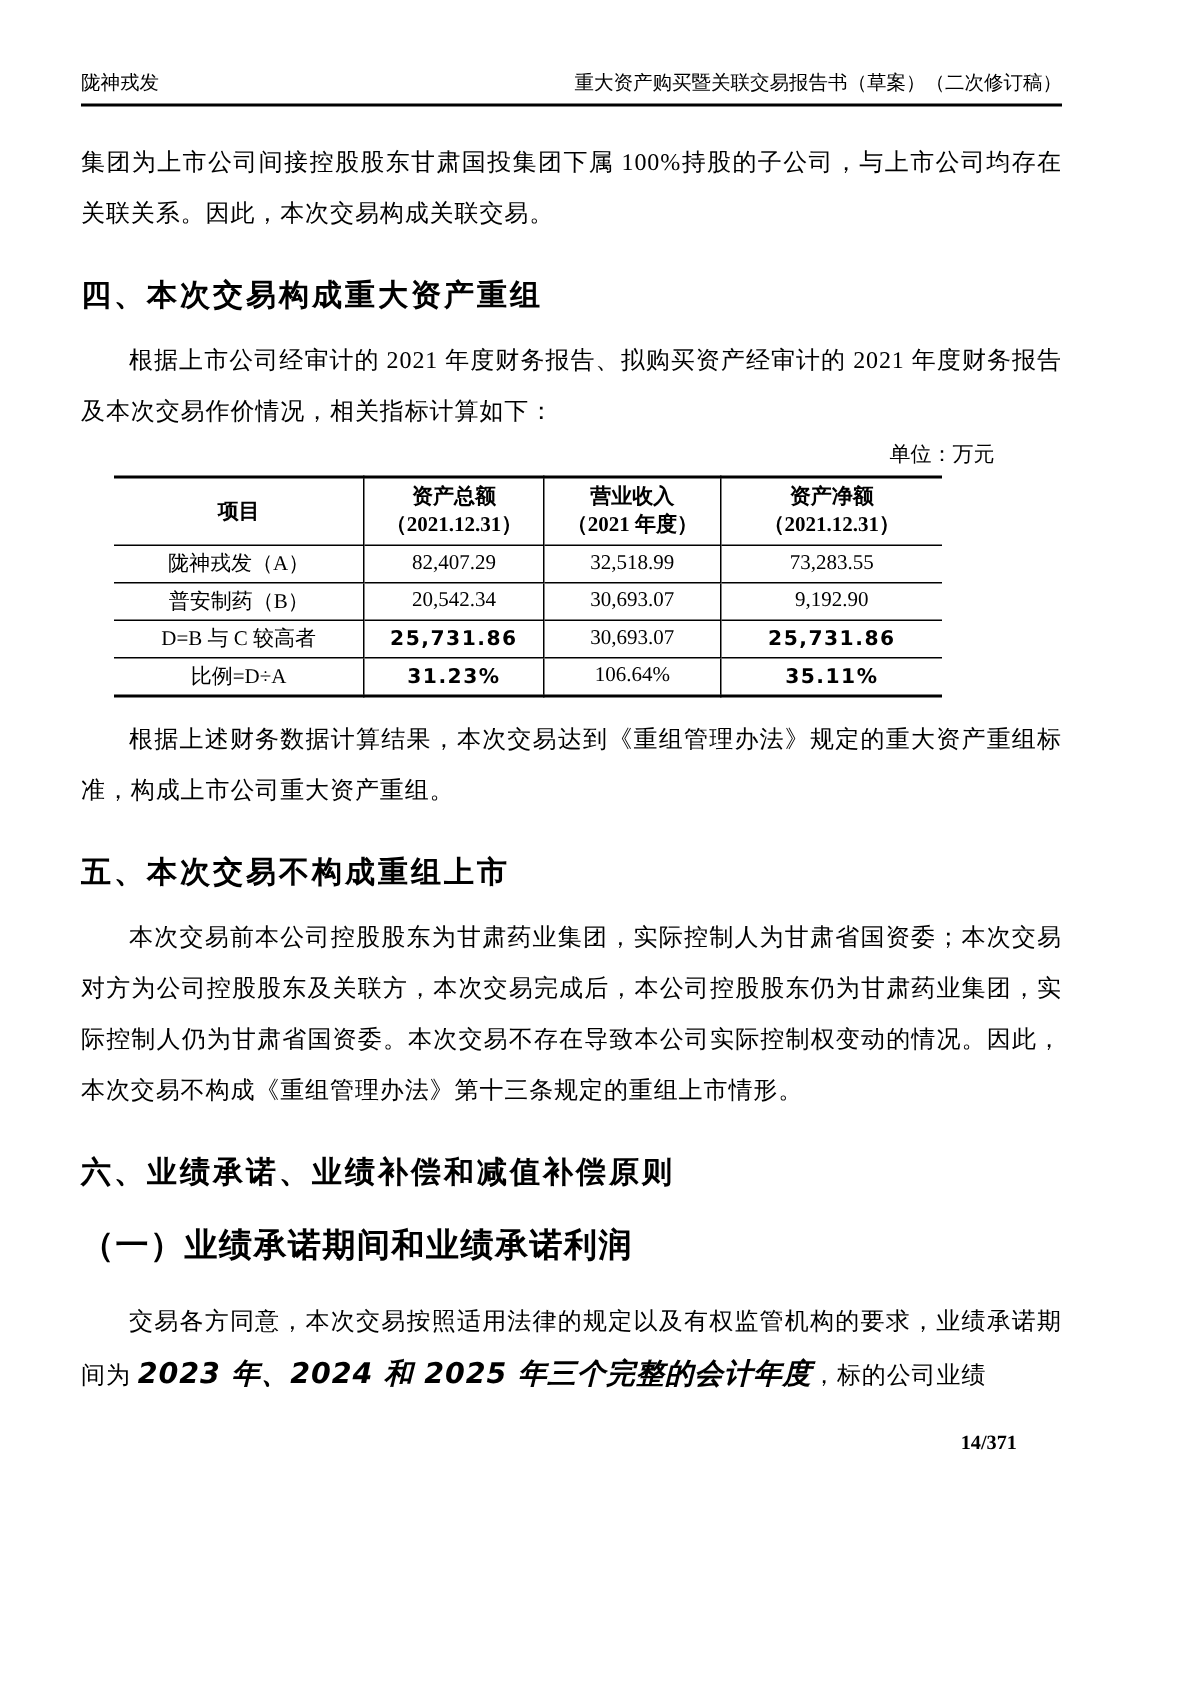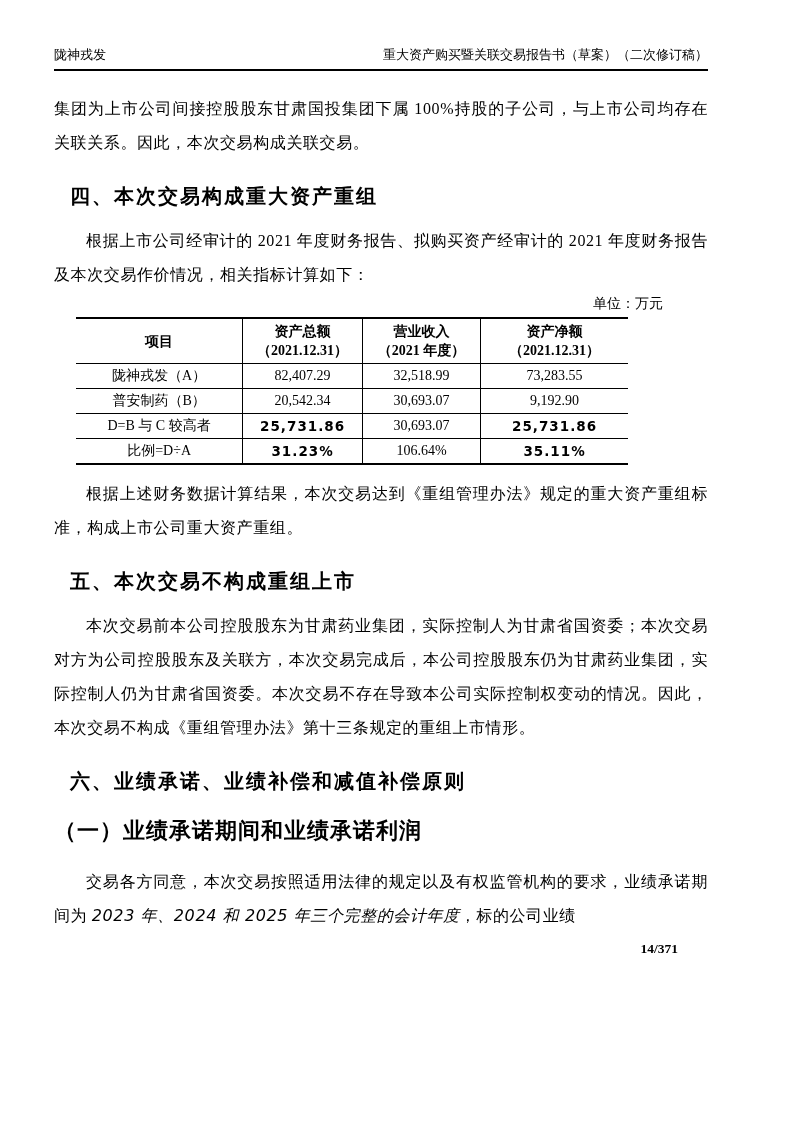--- a/index.html
+++ b/index.html
@@ -26,21 +26,21 @@
     font-size:16px; line-height:34px;
     text-align:justify;
     text-indent:2em;
     letter-spacing:0.6px;
   }
   p.no-indent { text-indent:0; }
   h2.sec {
     font-family:"DejaVu Sans","Liberation Sans",sans-serif;
     font-weight:bold; font-size:20px; line-height:26px;
     letter-spacing:2px;
-    margin:23px 0 15px 16px;
+    margin:23px 0 15px 0;
   }
   h3.subsec {
     font-family:"DejaVu Sans","Liberation Sans",sans-serif;
     font-weight:bold; font-size:22px; line-height:24px;
     letter-spacing:1px;
     margin:25px 0 22px 0;
   }
   .unit-label {
     text-align:right; font-size:14px; line-height:20px;
     margin:2px 45px 3px 0;
@@ -62,28 +62,28 @@
   }
   table.metrics tbody td { border-top:1px solid #000; height:25px; }
   table.metrics thead th { font-weight:bold; line-height:19px; padding:3px 2px; }
   .col-item{width:30.2%;} .col-ta{width:21.7%;} .col-rev{width:21.4%;} .col-na{width:26.7%;}
   td.b {
     font-family:"DejaVu Sans","Liberation Sans",sans-serif;
     font-weight:bold; font-size:13.5px; letter-spacing:1px;
   }
   .after-table { margin-top:12px; }
   .bold-seg {
-    font-weight:normal; font-style:italic;
+    font-weight:bold; font-style:italic;
     font-family:"DejaVu Sans","Liberation Sans",sans-serif;
-    font-size:16px;
+    font-size:19px;
   }
   .page-number {
     text-align:right; padding-right:30px;
     font-weight:bold; font-size:13.5px; line-height:20px;
-    margin-top:6px;
+    margin-top:17px;
   }
 </style>
 </head>
 <body>
 
 <div class="page">
 
   <header class="running-header">
     <span>陇神戎发</span>
     <span>重大资产购买暨关联交易报告书（草案）（二次修订稿）</span>

